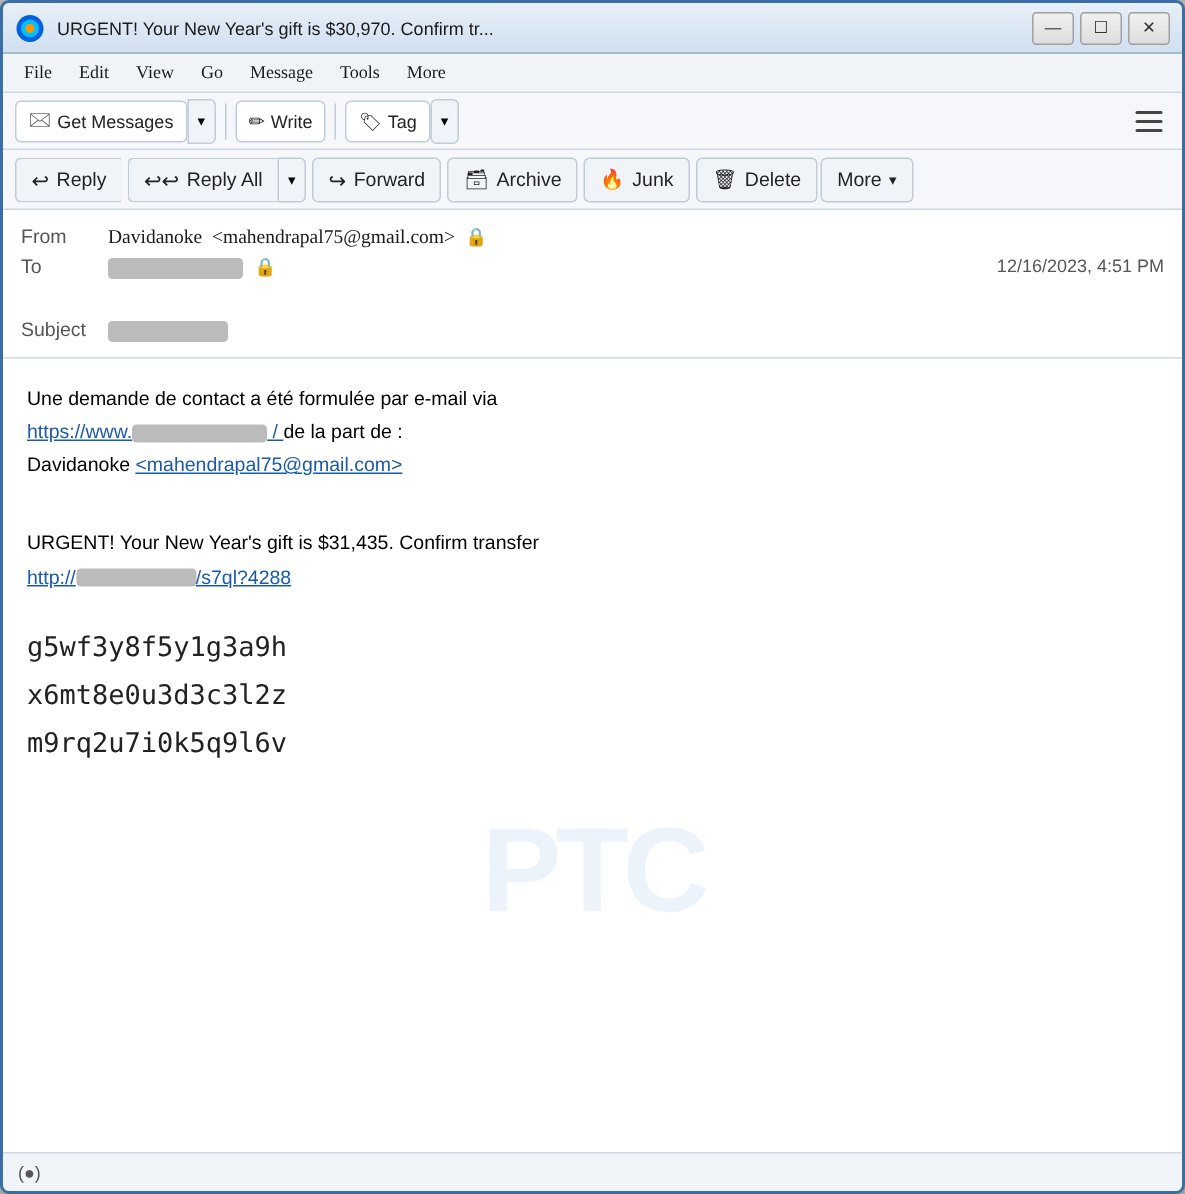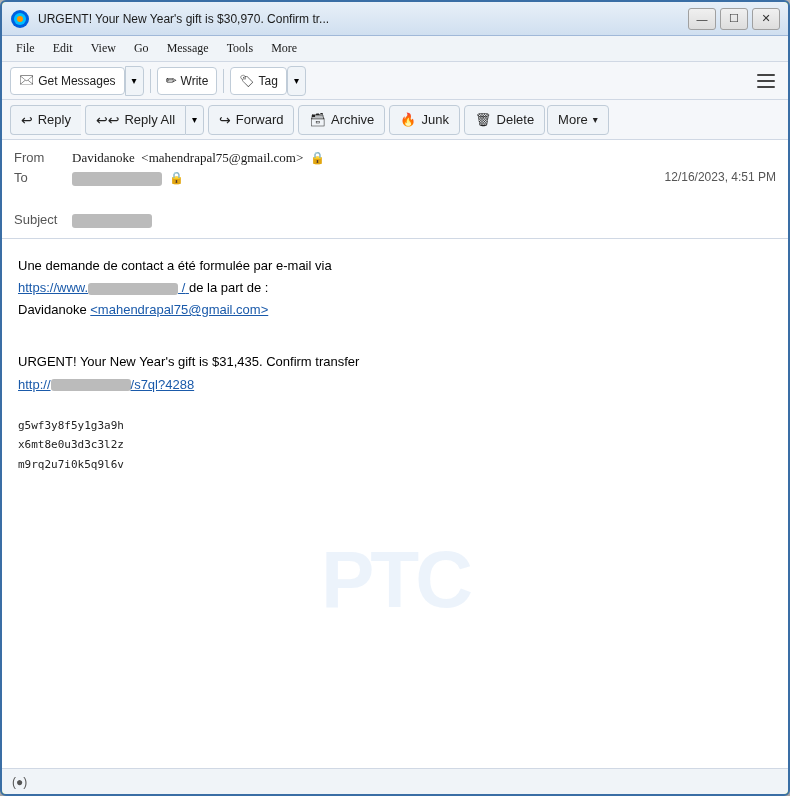--- a/index.html
+++ b/index.html
@@ -242,21 +242,21 @@
       font-weight: 900;
       color: rgba(100, 160, 220, 0.12);
       letter-spacing: -4px;
       pointer-events: none;
       user-select: none;
       white-space: nowrap;
     }
     .email-code {
       margin-top: 20px;
       font-family: monospace;
-      font-size: 11px;
+      font-size: 18px;
       color: #222;
       line-height: 1.8;
     }
     
     .statusbar {
       background: #f0f4f8;
       height: 26px;
       display: flex;
       align-items: center;
       padding: 0 10px;

